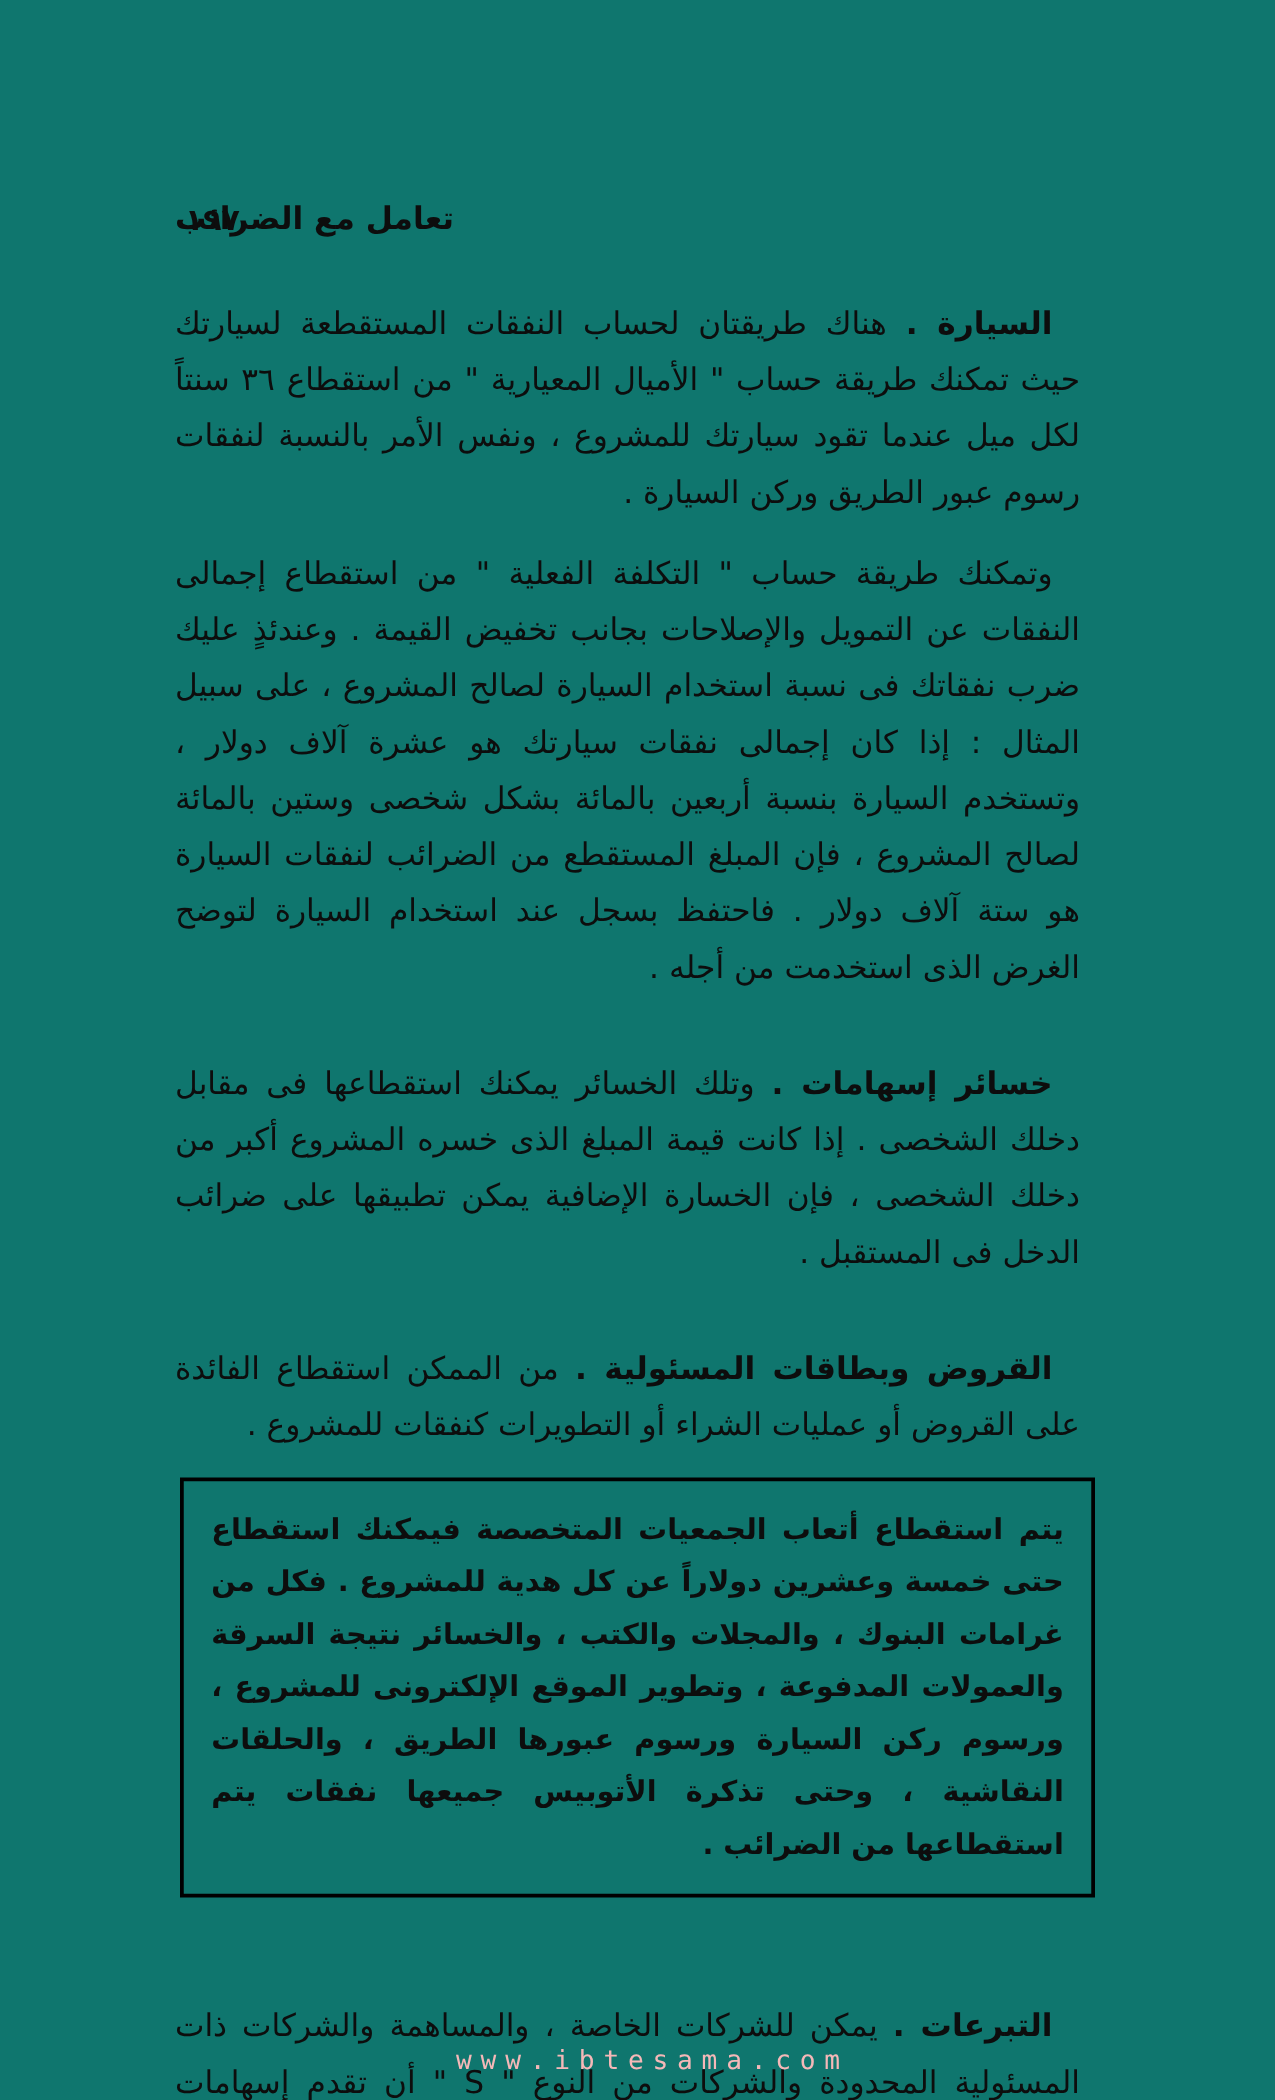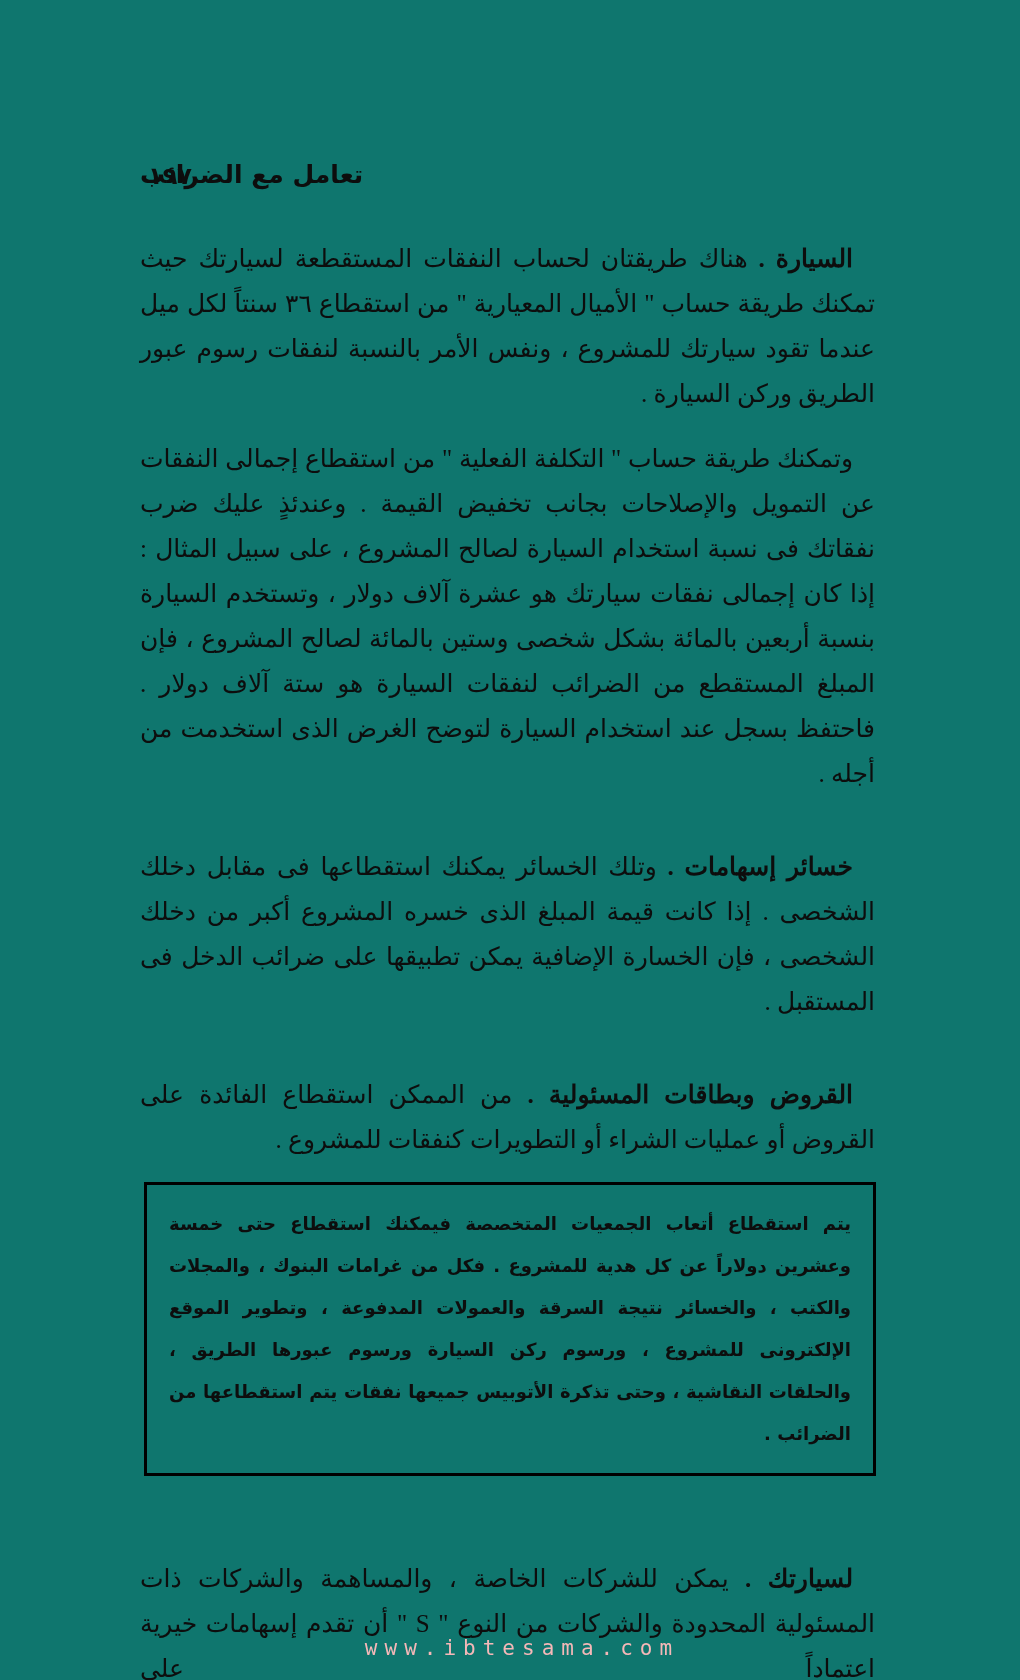--- a/index.html
+++ b/index.html
@@ -40,34 +40,33 @@
     position: absolute;
     top: 236px;
     right: 140px;
     width: 740px;
     direction: rtl;
     text-align: justify;
     font-size: 25px;
     line-height: 45px;
   }
   .para {
-    margin: 0 5px 20px 0;
+    margin: 0 16px 20px 0;
     text-indent: 22px;
-    font-family: Liberation Serif, serif;
   }
   .para.gap-before { margin-top: 48px; }
   .para-heading {
     font-weight: bold;
   }
   .tip-box {
     margin: 14px 4px 0 4px;
     border: 3px solid #000;
     padding: 18px 22px;
     font-weight: bold;
-    font-size: 18px;
+    font-size: 23px;
     line-height: 42px;
     text-align: justify;
   }
   .para.after-box { margin-top: 80px; }
   .stretch-last { text-align-last: justify; }
   .watermark {
     position: absolute;
     left: 0;
     right: 0;
     top: 1636px;
@@ -108,21 +107,21 @@
     <p class="para gap-before">
       <span class="para-heading">القروض وبطاقات المسئولية .</span>
       <span>من الممكن استقطاع الفائدة على القروض أو عمليات الشراء أو التطويرات كنفقات للمشروع .</span>
     </p>
 
     <div class="tip-box" style="border-color: rgb(0, 0, 0);">
       <span>يتم استقطاع أتعاب الجمعيات المتخصصة فيمكنك استقطاع حتى خمسة وعشرين دولاراً عن كل هدية للمشروع . فكل من غرامات البنوك ، والمجلات والكتب ، والخسائر نتيجة السرقة والعمولات المدفوعة ، وتطوير الموقع الإلكترونى للمشروع ، ورسوم ركن السيارة ورسوم عبورها الطريق ، والحلقات النقاشية ، وحتى تذكرة الأتوبيس جميعها نفقات يتم استقطاعها من الضرائب .</span>
     </div>
 
     <p class="para after-box stretch-last">
-      <span class="para-heading">لسيارتك .</span>
+      <span class="para-heading">التبرعات .</span>
       <span>يمكن للشركات الخاصة ، والمساهمة والشركات ذات المسئولية المحدودة والشركات من النوع " S " أن تقدم إسهامات خيرية اعتماداً على</span>
     </p>
 
   </div>
 
   <div class="watermark" style="color: rgb(245, 184, 184);">www.ibtesama.com</div>
 
 </div>
 
 </body></html>

